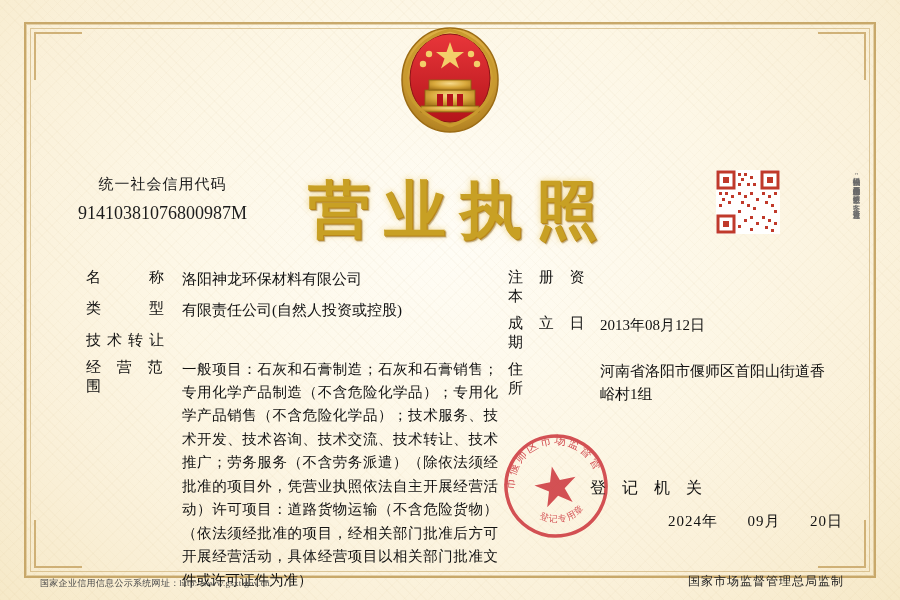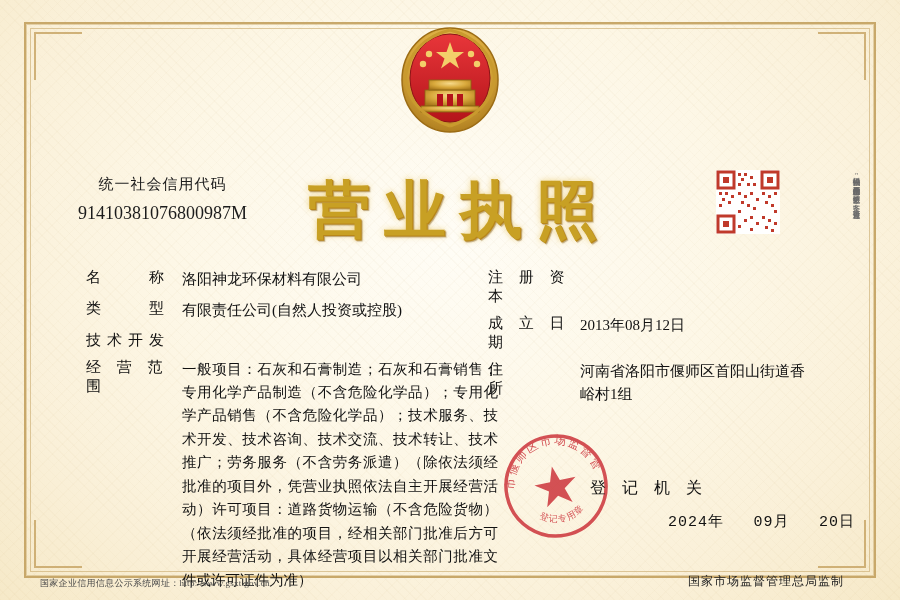--- a/index.html
+++ b/index.html
@@ -145,21 +145,21 @@
     line-height: 1.55;
   }
   .fvalue.scope {
     line-height: 1.62;
     font-size: 14.5px;
     text-align: justify;
   }
 
   .fields-right {
     position: absolute;
-    left: 480px;
+    left: 500px;
     top: 268px;
     width: 330px;
     font-size: 15px;
     color: #111;
   }
   .fields-right .flabel {
     width: 92px;
     flex: 0 0 92px;
     letter-spacing: 6px;
   }
@@ -174,21 +174,21 @@
     color: #111;
   }
   .issue-date {
     position: absolute;
     left: 668px;
     top: 512px;
     font-size: 15px;
     color: #111;
     letter-spacing: 1px;
   }
-  .issue-date span { margin-right: 2px; font-family: Liberation Mono, monospace; }
+  .issue-date span { margin-right: 2px; }
   .issue-date .gap { display: inline-block; width: 16px; }
 
   
   .seal {
     position: absolute;
     left: 500px;
     top: 430px;
     width: 112px;
     height: 112px;
     opacity: 0.78;
@@ -325,21 +325,21 @@
   <div class="fields">
     <div class="frow">
       <div class="flabel">名　　称</div>
       <div class="fvalue">洛阳神龙环保材料有限公司</div>
     </div>
     <div class="frow">
       <div class="flabel">类　　型</div>
       <div class="fvalue">有限责任公司(自然人投资或控股)</div>
     </div>
     <div class="frow">
-      <div class="flabel">技术开发</div>
+      <div class="flabel">技术转让</div>
     </div>
     <div class="frow">
       <div class="flabel">经 营 范 围</div>
       <div class="fvalue scope">一般项目：石灰和石膏制造；石灰和石膏销售；专用化学产品制造（不含危险化学品）；专用化学产品销售（不含危险化学品）；技术服务、技术开发、技术咨询、技术交流、技术转让、技术推广；劳务服务（不含劳务派遣）（除依法须经批准的项目外，凭营业执照依法自主开展经营活动）许可项目：道路货物运输（不含危险货物）（依法须经批准的项目，经相关部门批准后方可开展经营活动，具体经营项目以相关部门批准文件或许可证件为准）</div>
     </div>
   </div>
 
   <div class="fields-right">
     <div class="frow">
       <div class="flabel">注 册 资 本</div>

